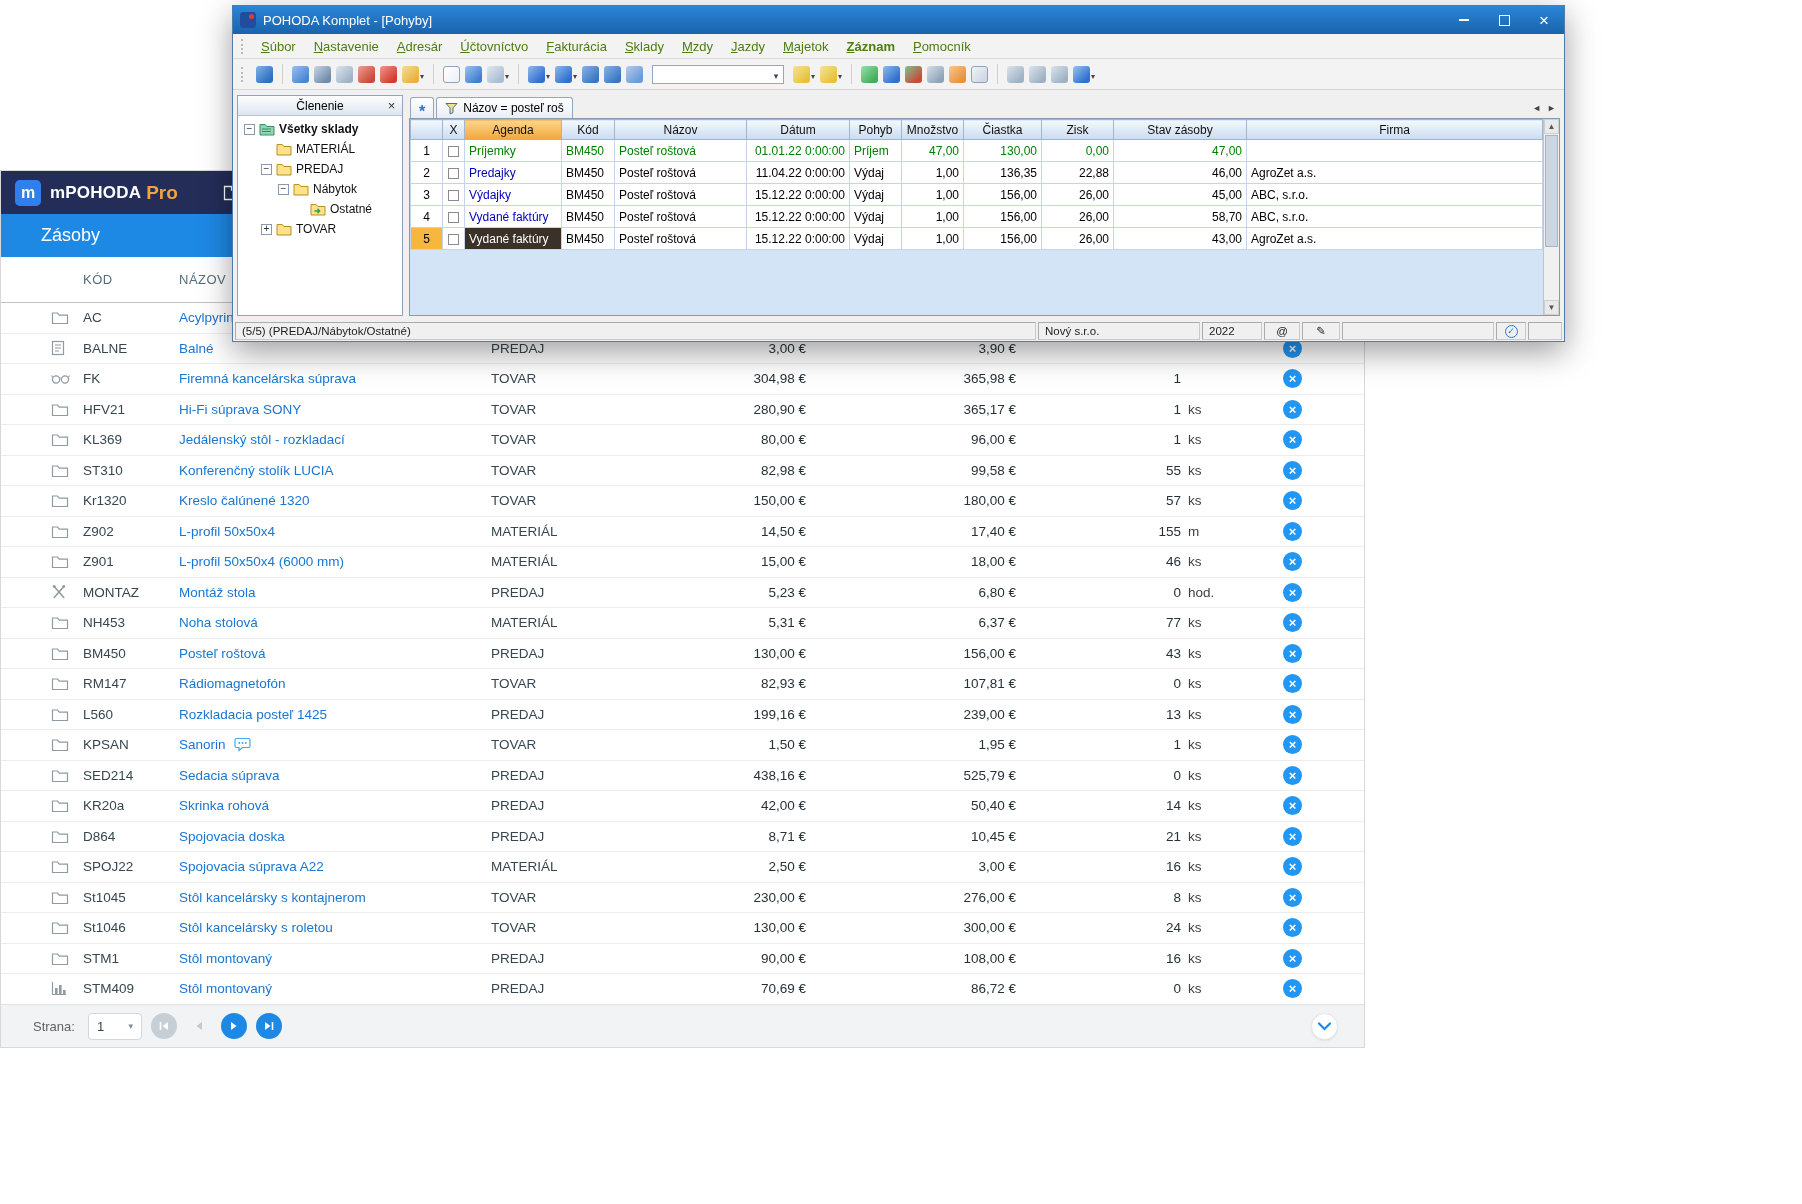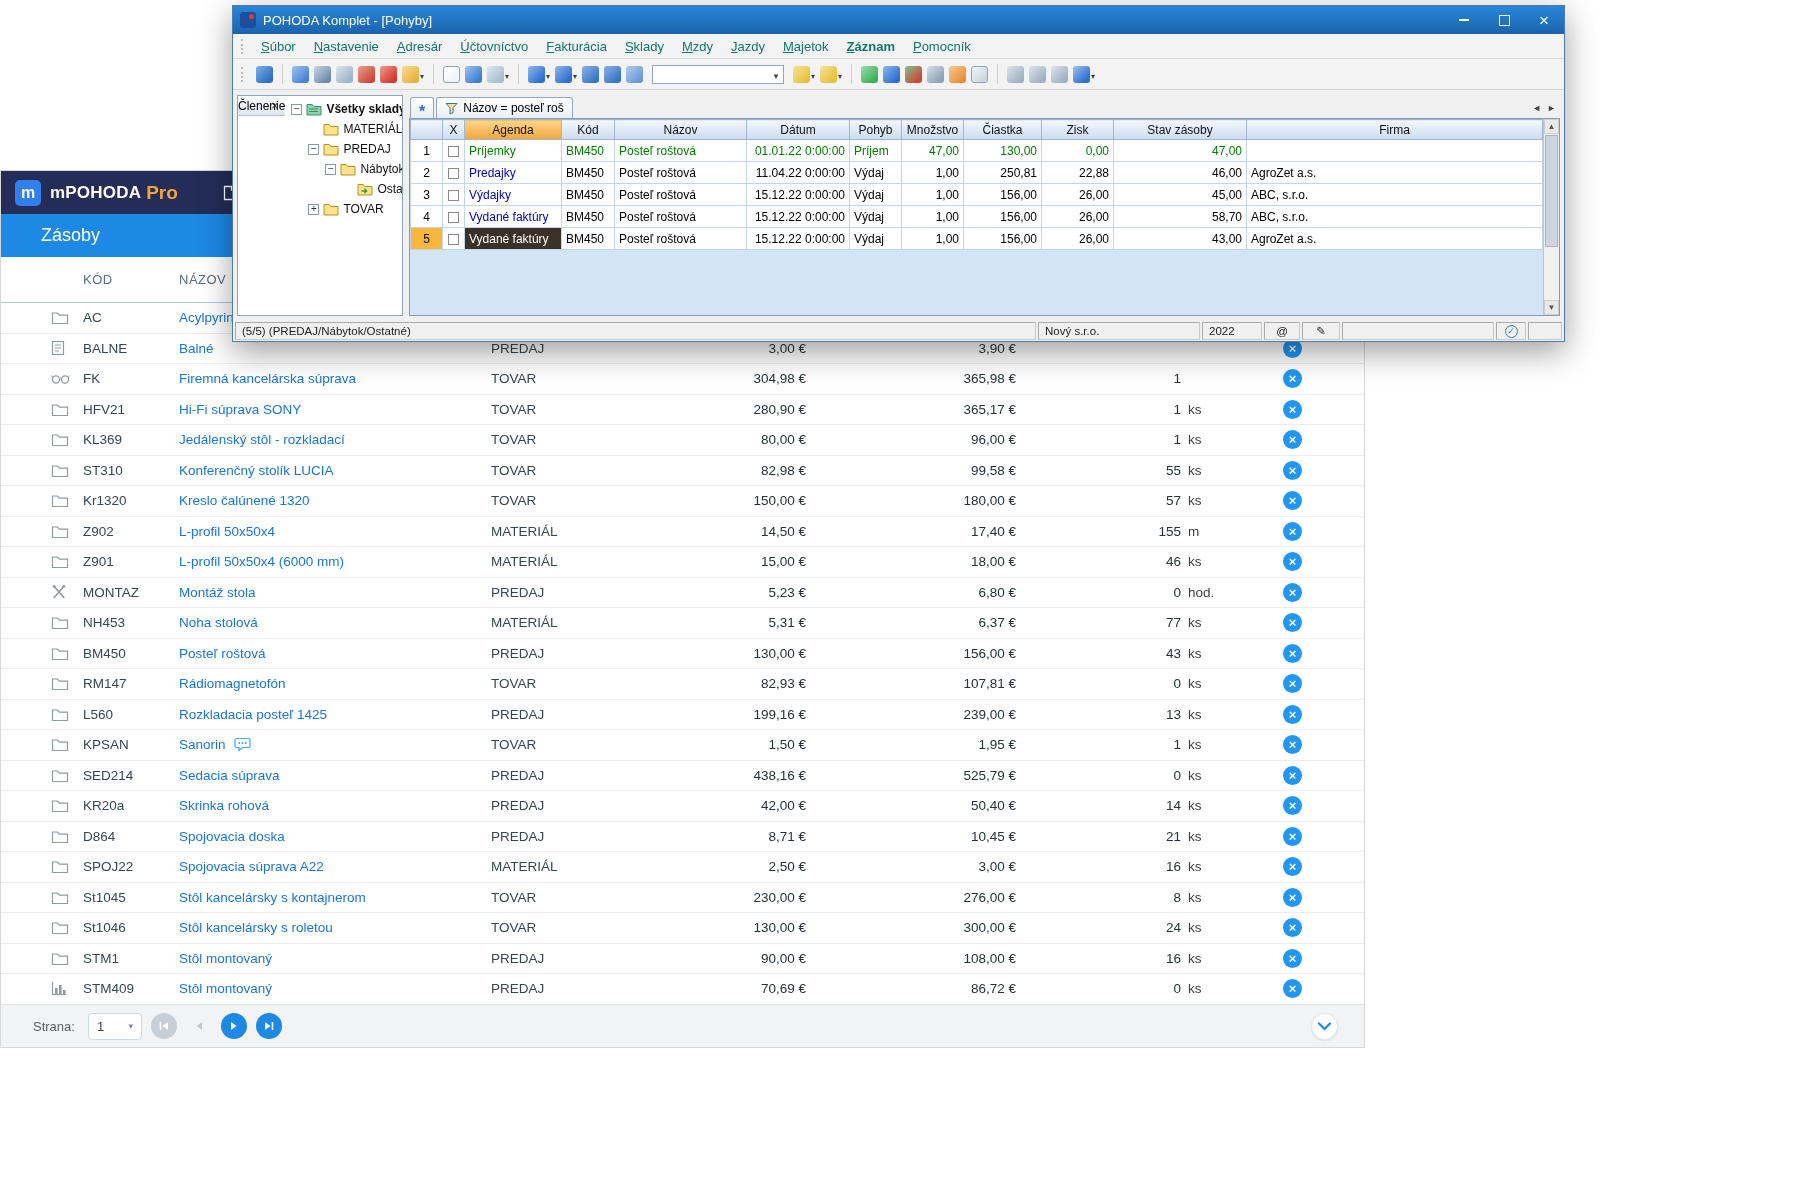--- a/index.html
+++ b/index.html
@@ -51,34 +51,34 @@
   .ph-appicon{width:16px;height:16px;border-radius:3px;background:#1f4e9e;position:relative;flex:none;}
   .ph-appicon::after{content:"";position:absolute;right:2px;top:2px;width:5px;height:5px;border-radius:50%;background:#e23b2e;}
   .ph-title{color:#fff;font-size:13px;margin-left:7px;flex:1;white-space:nowrap;}
   .ph-winbtns{display:flex;height:100%;}
   .ph-winbtn{width:40px;display:flex;align-items:center;justify-content:center;cursor:pointer;}
   .ph-winbtn.min::after{content:"";width:10px;height:2px;background:#fff;}
   .ph-winbtn.max::after{content:"";width:9px;height:9px;border:1.5px solid #fff;}
   .ph-winbtn.close::after{content:"\00d7";font-size:17px;color:#fff;line-height:1;}
   .ph-menubar{height:25px;background:#f3f3f3;border-bottom:1px solid #dcdcdc;display:flex;align-items:center;padding-left:8px;font-size:13px;flex:none;}
   .ph-grip{width:4px;height:15px;border-left:2px dotted #b9b9b9;margin-right:7px;flex:none;}
-  .ph-menu-item{padding:3px 9px;color:#0f766e;cursor:pointer;white-space:nowrap;}
+  .ph-menu-item{padding:3px 9px;color:#4d7c0f;cursor:pointer;white-space:nowrap;}
   .ph-menu-item.bold{font-weight:bold;}
   .ph-toolbar{height:31px;background:#f3f3f3;border-bottom:1px solid #d5d5d5;display:flex;align-items:center;padding-left:8px;gap:3px;flex:none;}
   .ph-tbbtn{display:flex;align-items:center;cursor:pointer;padding:1px;}
   .ph-tbicon{width:17px;height:17px;border-radius:3px;display:block;}
   .ph-sep{width:1px;height:20px;background:#cfcfcf;margin:0 5px;flex:none;}
   .ph-caret::after{content:"\25be";font-size:8px;color:#444;margin-left:1px;}
   .ph-combo{width:132px;height:19px;background:#fff;border:1px solid #93a8c0;display:flex;align-items:center;margin:0 5px;}
   .ph-combo-input{flex:1;border:none;outline:none;height:15px;min-width:0;font-size:12px;background:transparent;}
   .ph-combo-caret{width:14px;text-align:center;}
   .ph-combo-caret::after{content:"\25be";font-size:9px;color:#444;}
 
   .ph-body{flex:1;display:flex;padding:5px 4px;gap:6px;min-height:0;}
-  .ph-tree{width:166px;background:#fff;border:1px solid #90a4ba;display:flex;flex-direction:row;flex:none;}
+  .ph-tree{width:166px;background:#fff;border:1px solid #90a4ba;display:flex;flex-direction:column;flex:none;}
   .ph-tree-header{height:20px;background:linear-gradient(#fdfdfd,#dde6f0);border-bottom:1px solid #b4c2d2;display:flex;align-items:center;justify-content:center;font-size:12px;position:relative;flex:none;}
   .ph-tree-close{position:absolute;right:3px;top:2px;width:15px;height:15px;display:flex;align-items:center;justify-content:center;color:#333;cursor:pointer;}
   .ph-tree-close::after{content:"\00d7";font-size:13px;line-height:1;}
   .ph-tree-body{flex:1;padding-top:3px;font-size:12px;overflow:hidden;}
   .ph-tree-item{display:flex;align-items:center;height:20px;cursor:pointer;white-space:nowrap;}
   .ph-tree-item.bold .ph-tree-label{font-weight:bold;}
   .ph-expander{width:11px;height:11px;border:1px solid #8a99ab;background:#fff;display:flex;align-items:center;justify-content:center;font-size:10px;line-height:1;color:#333;margin-right:4px;flex:none;}
   .ph-expander.none{border:none;background:transparent;}
   .tree-icn{margin-right:4px;}
   .ph-tree-label{color:#111;}
@@ -975,21 +975,21 @@
                   </tr>
                   <tr>
                     <td class="num-cell" style="text-align: center;">2</td>
                     <td style="text-align: center;"><span class="ph-checkbox"></span></td>
                     <td style="text-align: left; color: rgb(0, 0, 180);">Predajky</td>
                     <td style="text-align: left;">BM450</td>
                     <td style="text-align: left;">Posteľ roštová</td>
                     <td style="text-align: right;">11.04.22 0:00:00</td>
                     <td style="text-align: left;">Výdaj</td>
                     <td style="text-align: right;">1,00</td>
-                    <td style="text-align: right;">250,81</td>
+                    <td style="text-align: right;">136,35</td>
                     <td style="text-align: right;">22,88</td>
                     <td style="text-align: right;">46,00</td>
                     <td style="text-align: left;">AgroZet a.s.</td>
                   </tr>
                   <tr>
                     <td class="num-cell" style="text-align: center;">3</td>
                     <td style="text-align: center;"><span class="ph-checkbox"></span></td>
                     <td style="text-align: left; color: rgb(0, 0, 180);">Výdajky</td>
                     <td style="text-align: left;">BM450</td>
                     <td style="text-align: left;">Posteľ roštová</td>

